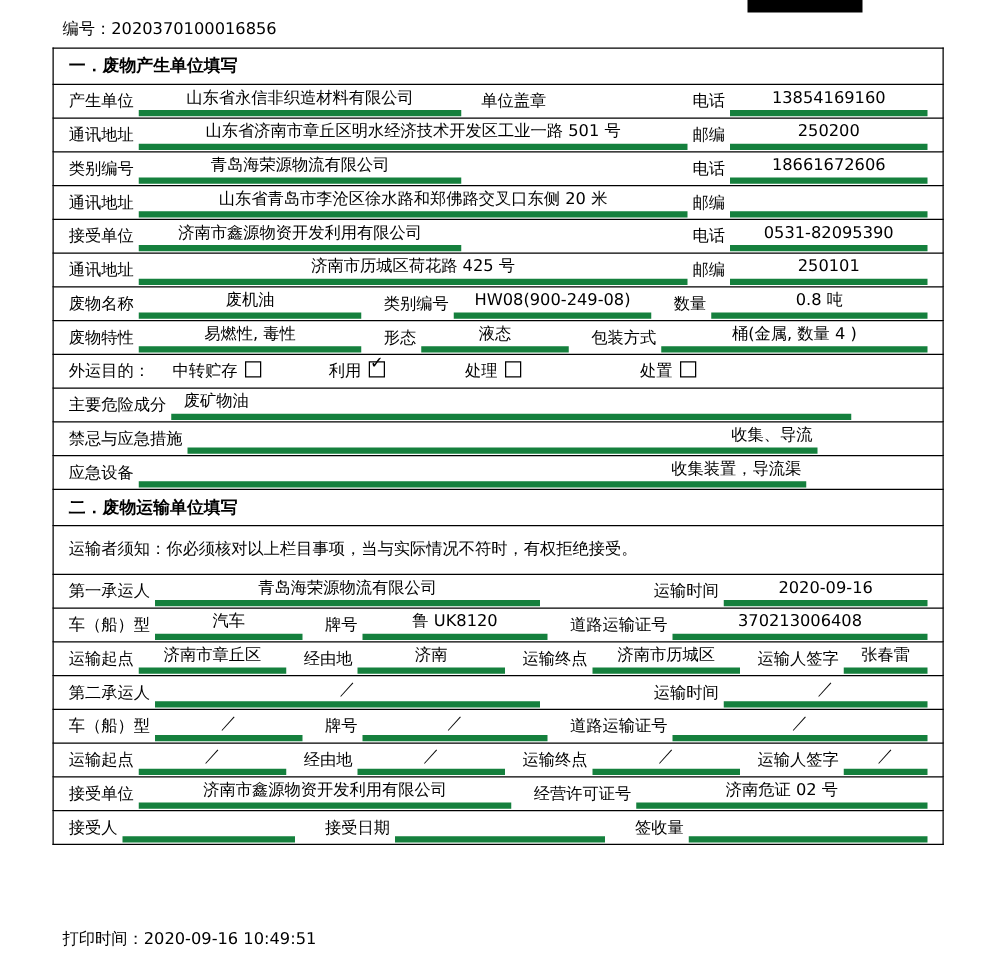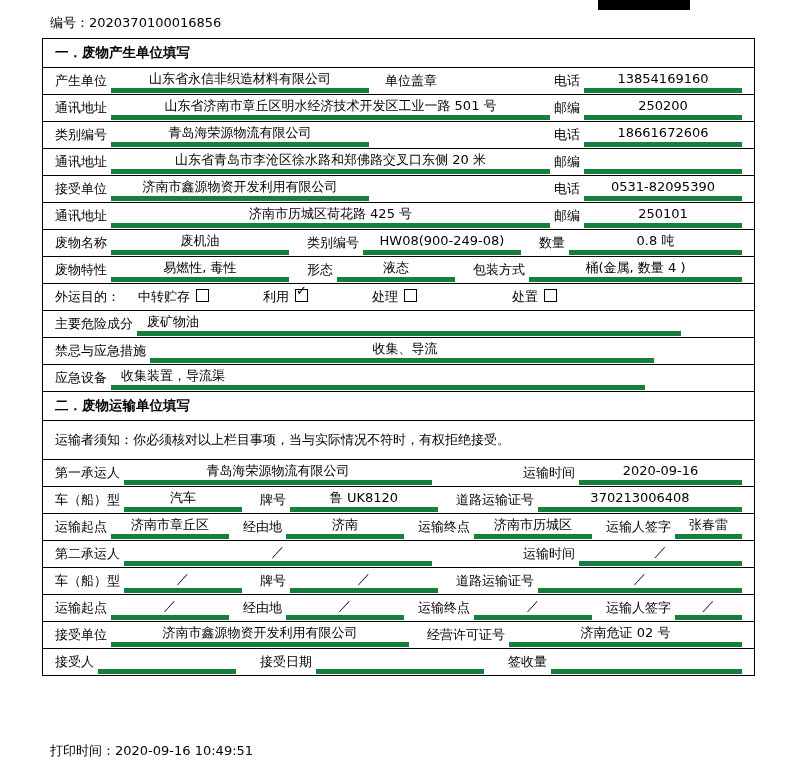--- a/index.html
+++ b/index.html
@@ -204,31 +204,31 @@
           <span class="val" style="width:530px;text-align:left;padding-left:10px">废矿物油</span>
           <span class="spacer"></span>
         </div>
       </td>
         </tr>
 
       <tr>
           <td>
         <div class="row">
           <span class="lbl">禁忌与应急措施</span>
-          <span class="val" style="width:490px;text-align:center;padding-left:10px">收集、导流</span>
+          <span class="val" style="width:490px;text-align:right;padding-left:10px">收集、导流</span>
           <span class="spacer"></span>
         </div>
       </td>
         </tr>
 
       <tr>
           <td>
         <div class="row">
           <span class="lbl">应急设备</span>
-          <span class="val" style="width:520px;text-align:left;padding-left:10px">收集装置，导流渠</span>
+          <span class="val" style="width:520px;text-align:right;padding-left:10px">收集装置，导流渠</span>
           <span class="spacer"></span>
         </div>
       </td>
         </tr>
 
 
       <tr>
           <td>
         <div class="sec-head">二．废物运输单位填写</div>
       </td>

